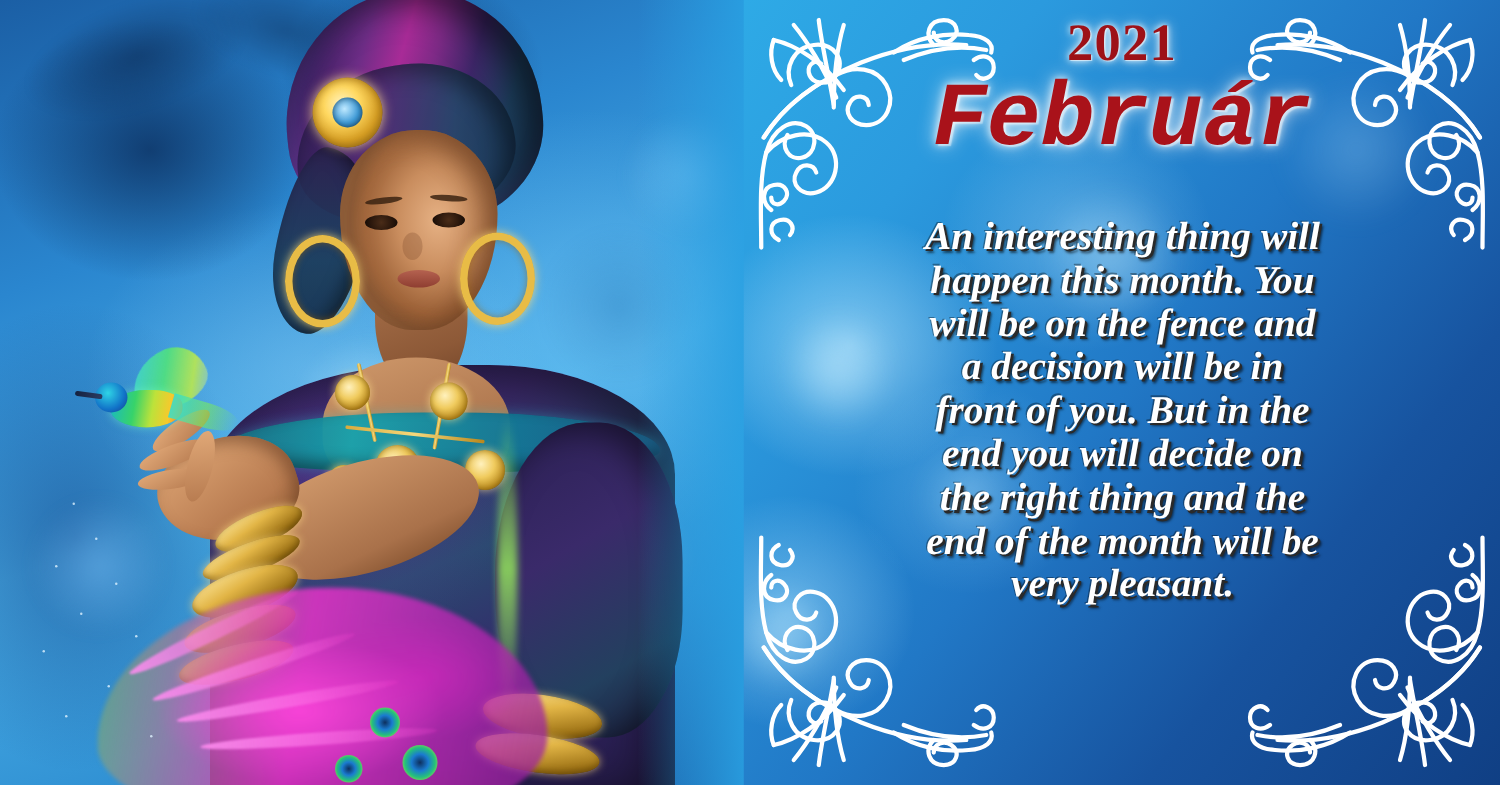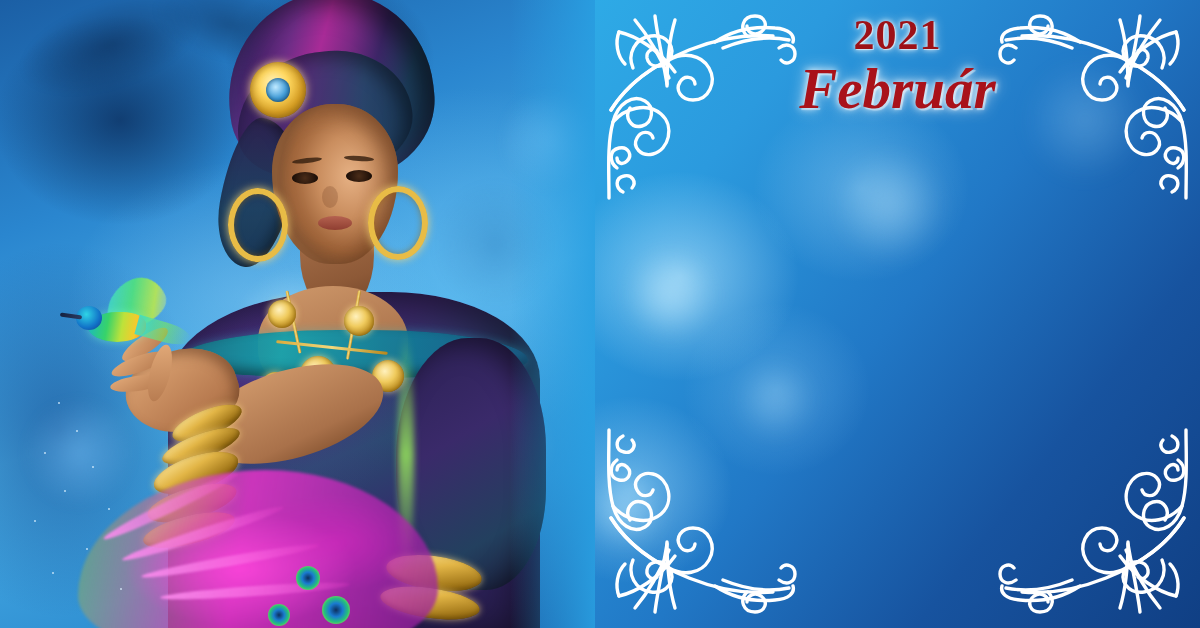--- a/index.html
+++ b/index.html
@@ -228,22 +228,22 @@
   #c-br{right:2px;bottom:2px;transform:scale(-1,-1);}
 
   #year{
     position:absolute;left:0;top:14px;width:605px;text-align:center;
     font-family:"Liberation Serif",serif;font-weight:700;font-size:42px;line-height:1;
     color:#9d1117;letter-spacing:1px;
     text-shadow:0 0 5px rgba(255,255,255,.95),0 0 11px rgba(255,255,255,.75),1px 1px 0 rgba(255,255,255,.5);
   }
   #month{
     position:absolute;left:0;top:60px;width:605px;text-align:center;
-    font-family:Liberation Serif, serif;font-weight:700;font-style:italic;
-    font-size:57px;line-height:1;color:#a9121a;
+    font-family:Liberation Mono, monospace;font-weight:700;font-style:italic;
+    font-size:72px;line-height:1;color:#a9121a;
     text-shadow:0 0 7px rgba(255,255,255,.95),0 0 16px rgba(255,255,255,.8),2px 2px 1px rgba(255,255,255,.45);
   }
   #body{
     position:absolute;left:60px;top:172px;width:486px;text-align:center;
     font-family:"Liberation Serif",serif;font-weight:700;font-style:italic;
     font-size:31.5px;line-height:1.105;color:#ffffff;
     text-shadow:2px 2px 0 #2a2a2a, 3px 3px 2px rgba(0,0,0,.55), -1px -1px 0 rgba(0,0,0,.35);
     white-space:pre-line;
   }
 </style>
@@ -448,15 +448,24 @@
         <path d="M126 46 C150 36 172 34 192 38"></path>
         <path d="M150 34 C142 26 146 14 158 14 C168 14 172 24 164 30 C158 34 150 31 150 24"></path>
         <path d="M182 46 C190 40 198 44 198 52 C198 60 189 64 184 58"></path>
         <path d="M20 166 C12 160 12 148 22 146 C31 144 36 153 30 159 C26 163 20 162 20 156"></path>
         <path d="M26 190 C18 186 18 176 27 174 C35 172 40 180 35 186"></path>
       </svg>
     </div>
 
     <div id="year">2021</div>
     <div id="month">Február</div>
+    <div id="body">An interesting thing will
+happen this month. You
+will be on the fence and
+a decision will be in
+front of you. But in the
+end you will decide on
+the right thing and the
+end of the month will be
+very pleasant.</div>
 
   </div>
 </div>
 
 </body></html>

